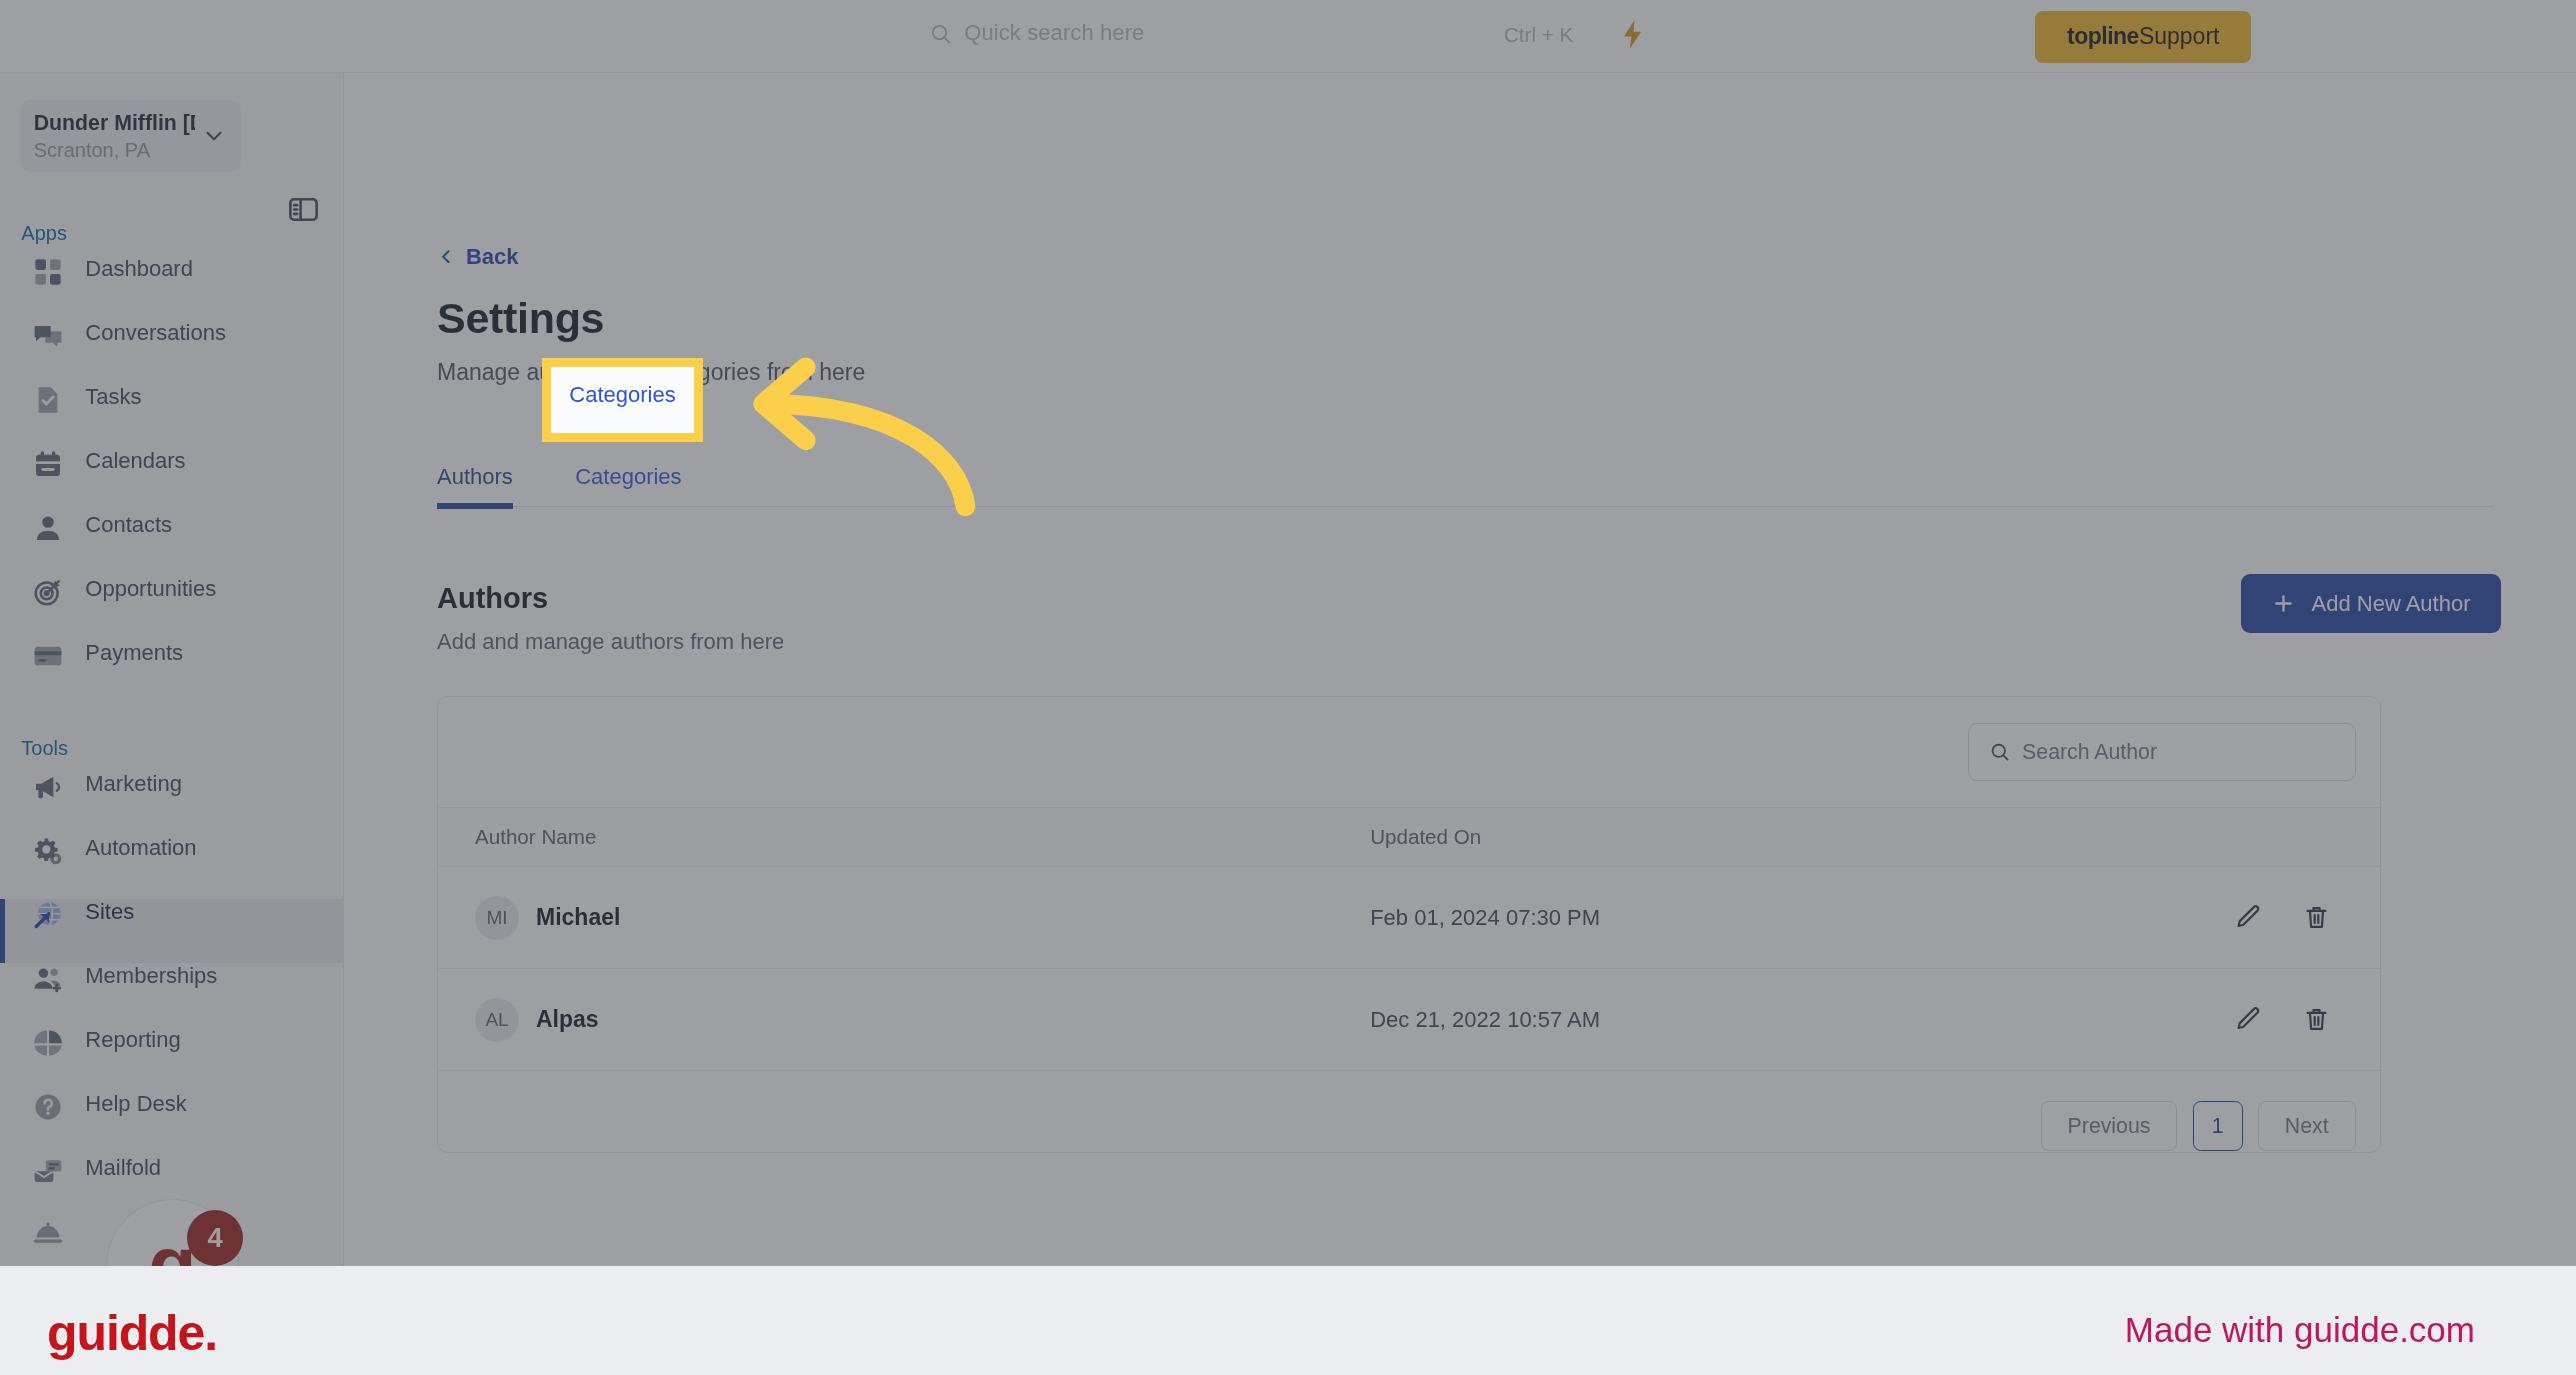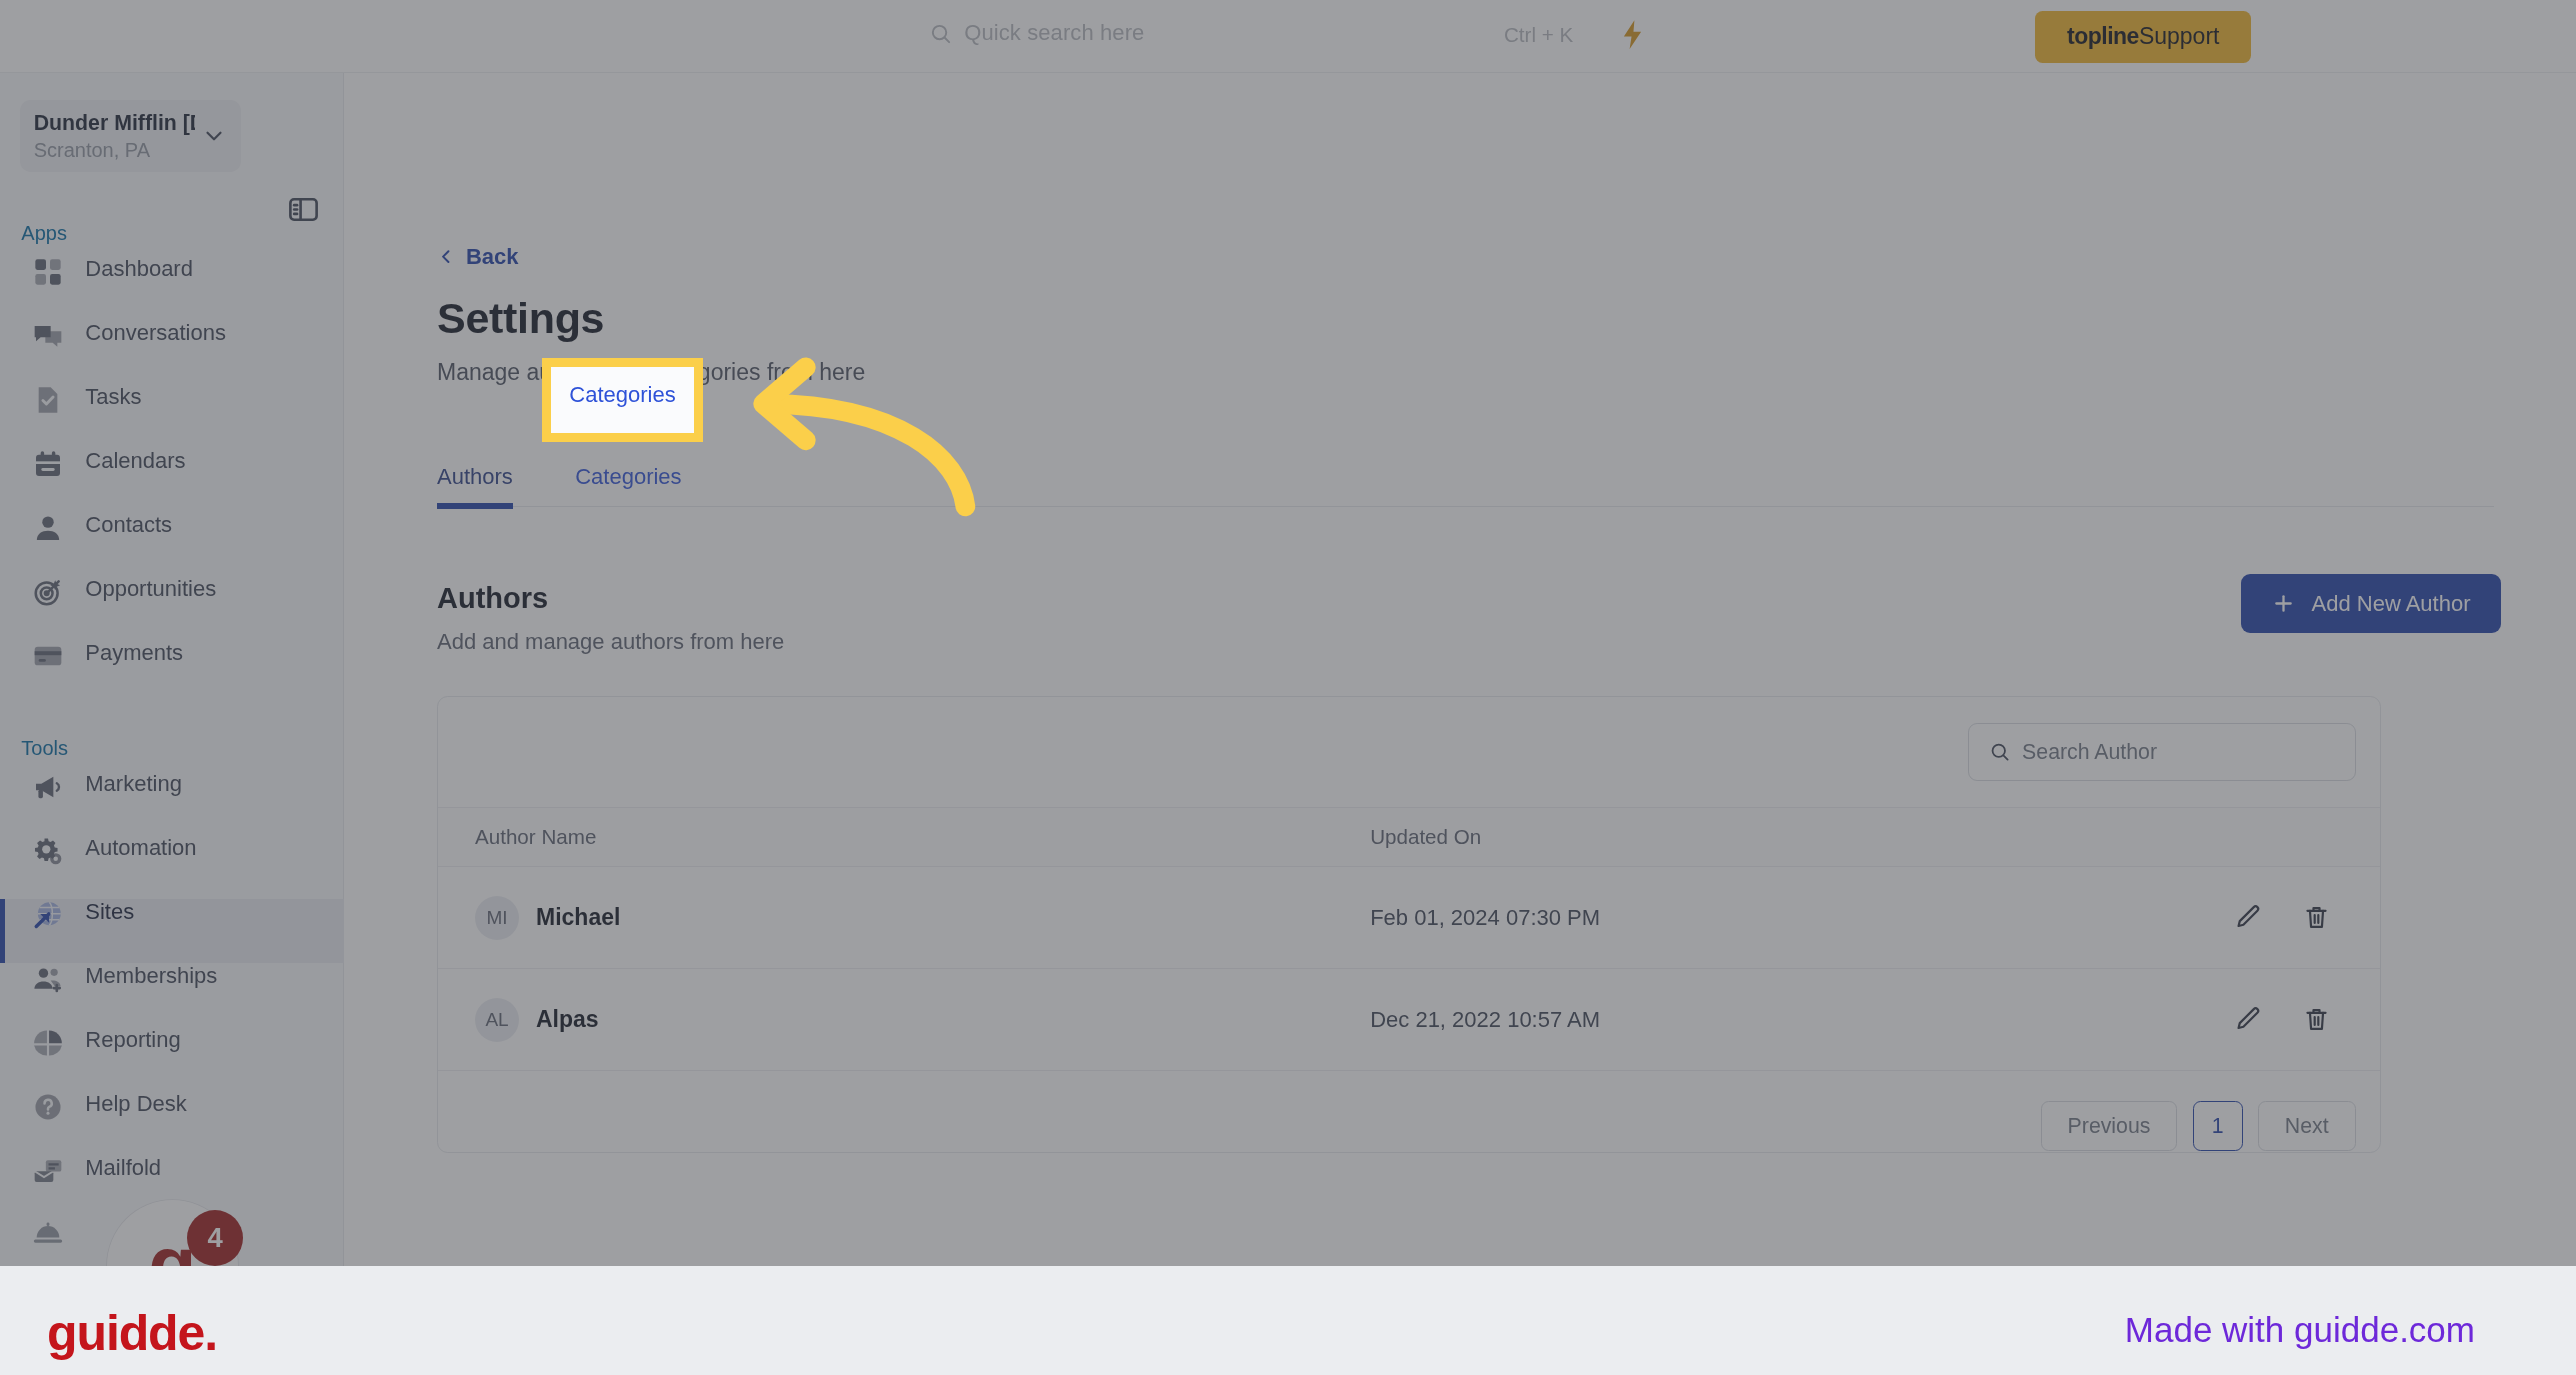--- a/index.html
+++ b/index.html
@@ -246,21 +246,21 @@
     position: absolute; left: 0; top: 1266px; width: 2576px; height: 110px;
     background: #ebedf0; display: flex; align-items: center;
   }
   .footer-logo {
     position: absolute; left: 47px; top: 38px;
     font-size: 50px; font-weight: 700; color: #c4151c;
     letter-spacing: -1.1px; font-family: "Liberation Sans", sans-serif;
   }
   .footer-made {
     position: absolute; right: 101px; top: 44px;
-    font-size: 35px; color: #6d28d9;
+    font-size: 35px; color: #be185d;
   }
 </style>
 </head>
 <body>
 
 <div id="root">
 
   <div class="app">
 
     <div class="topbar">

